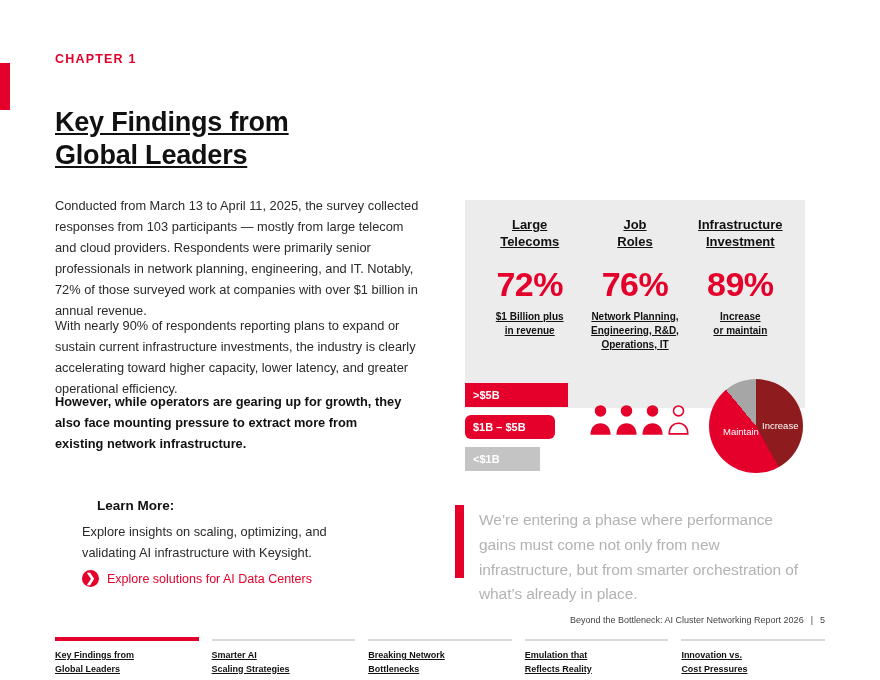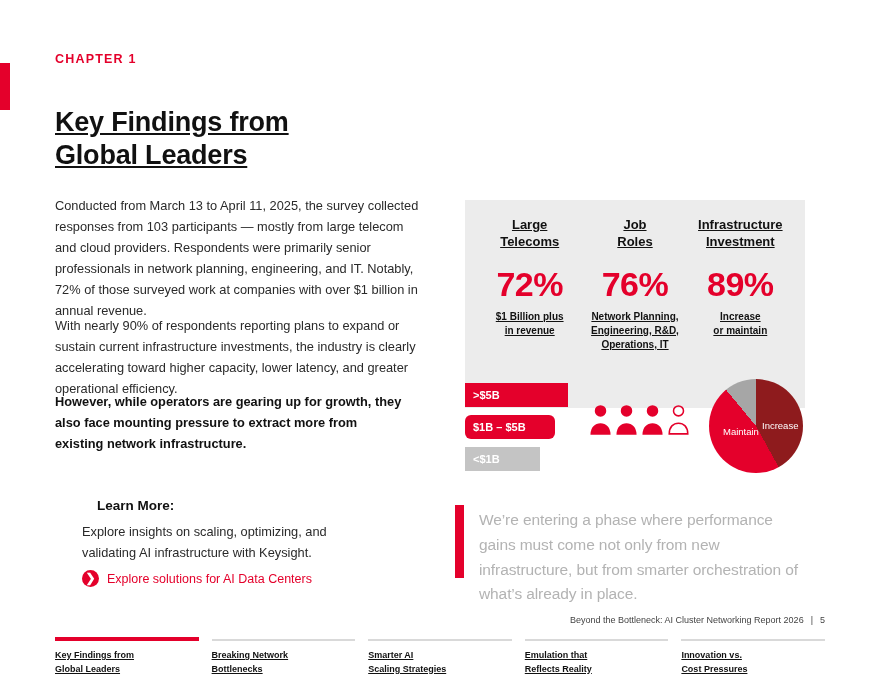--- a/index.html
+++ b/index.html
@@ -146,27 +146,27 @@
   </div>
 
   <div class="bottom-nav">
     <div class="nav-item active">
       <div class="nav-bar"></div>
       <div class="nav-label pre">Key Findings from
 Global Leaders</div>
     </div>
     <div class="nav-item">
       <div class="nav-bar"></div>
-      <div class="nav-label pre">Breaking Network
-Bottlenecks</div>
+      <div class="nav-label pre">Smarter AI
+Scaling Strategies</div>
     </div>
     <div class="nav-item">
       <div class="nav-bar"></div>
-      <div class="nav-label pre">Smarter AI
-Scaling Strategies</div>
+      <div class="nav-label pre">Breaking Network
+Bottlenecks</div>
     </div>
     <div class="nav-item">
       <div class="nav-bar"></div>
       <div class="nav-label pre">Emulation that
 Reflects Reality</div>
     </div>
     <div class="nav-item">
       <div class="nav-bar"></div>
       <div class="nav-label pre">Innovation vs.
 Cost Pressures</div>

